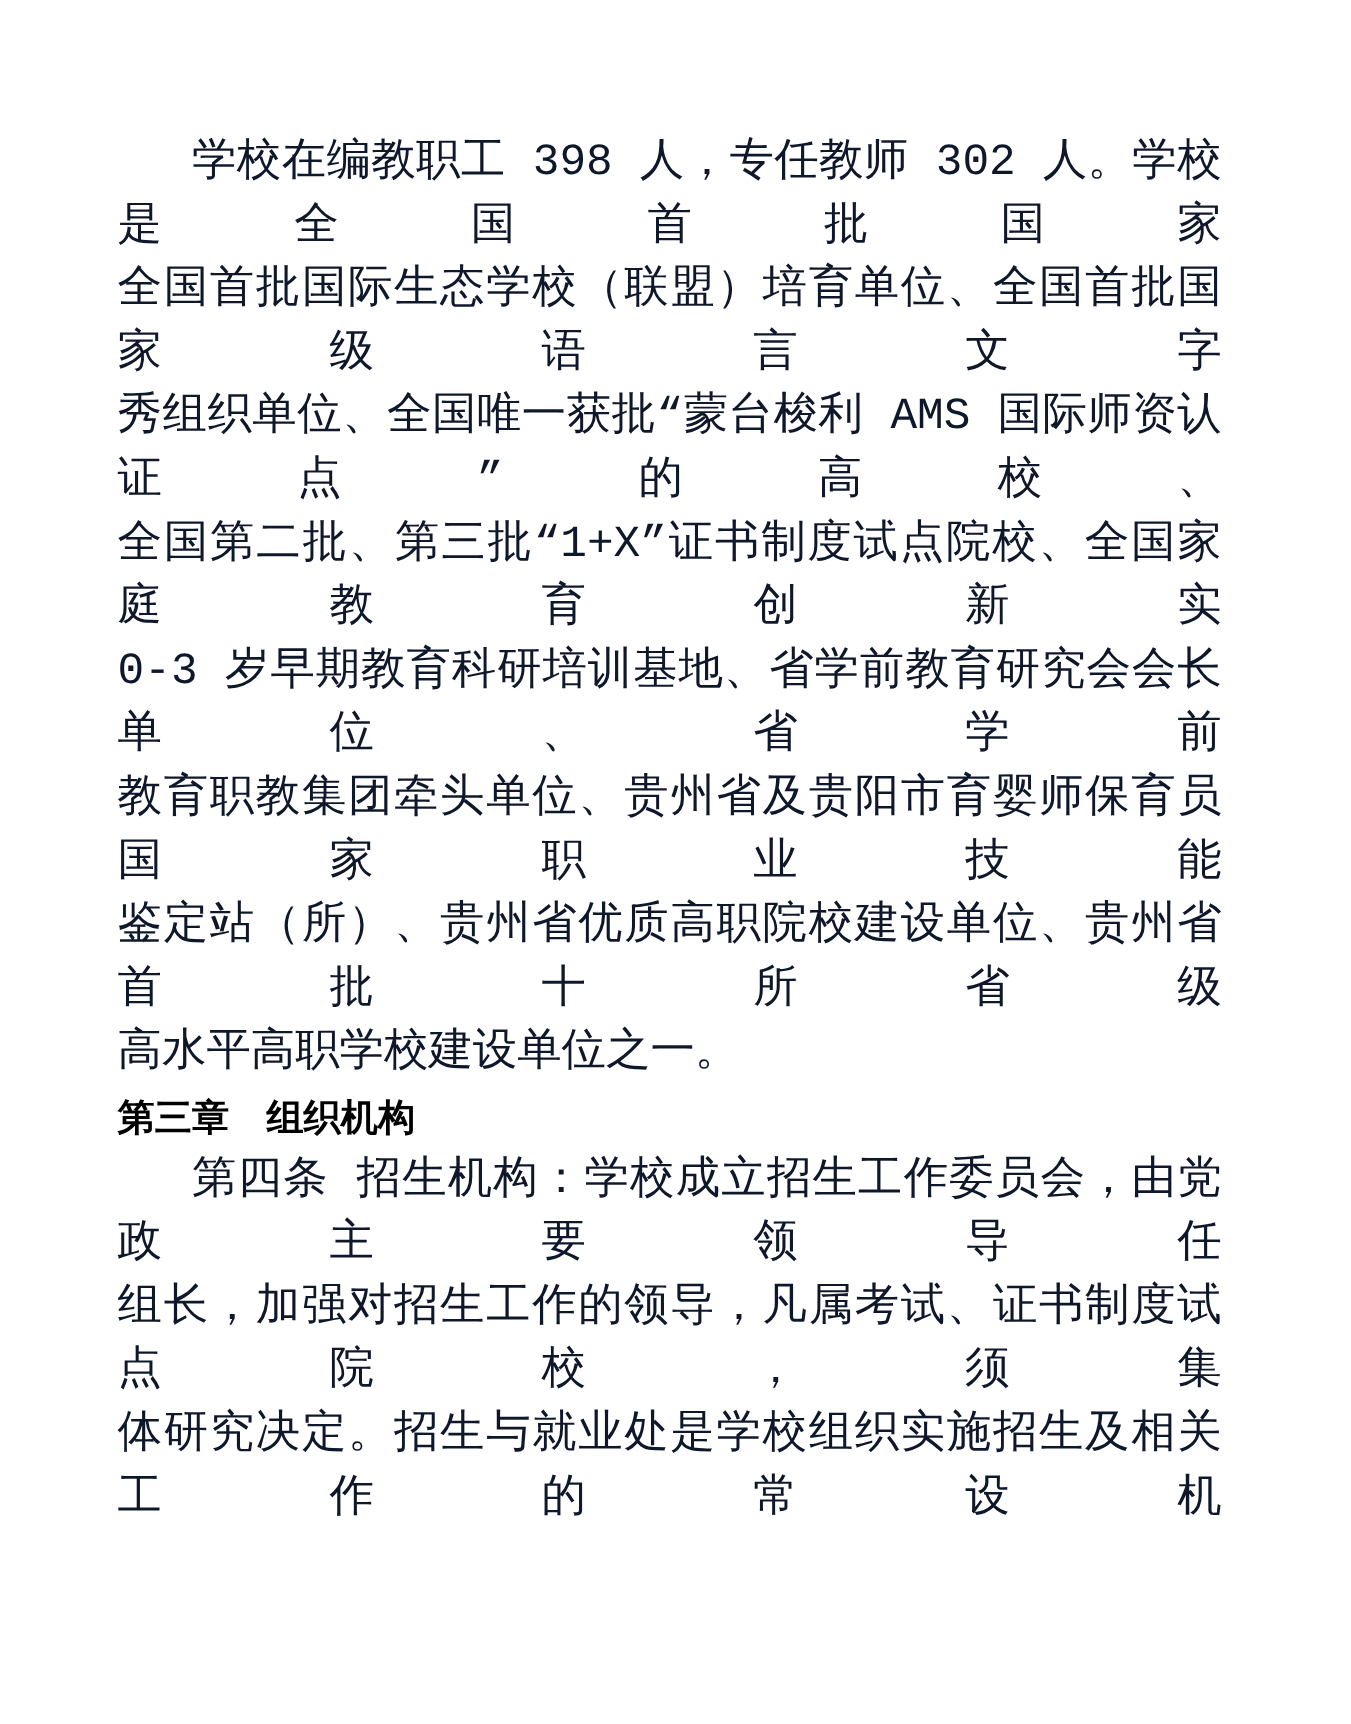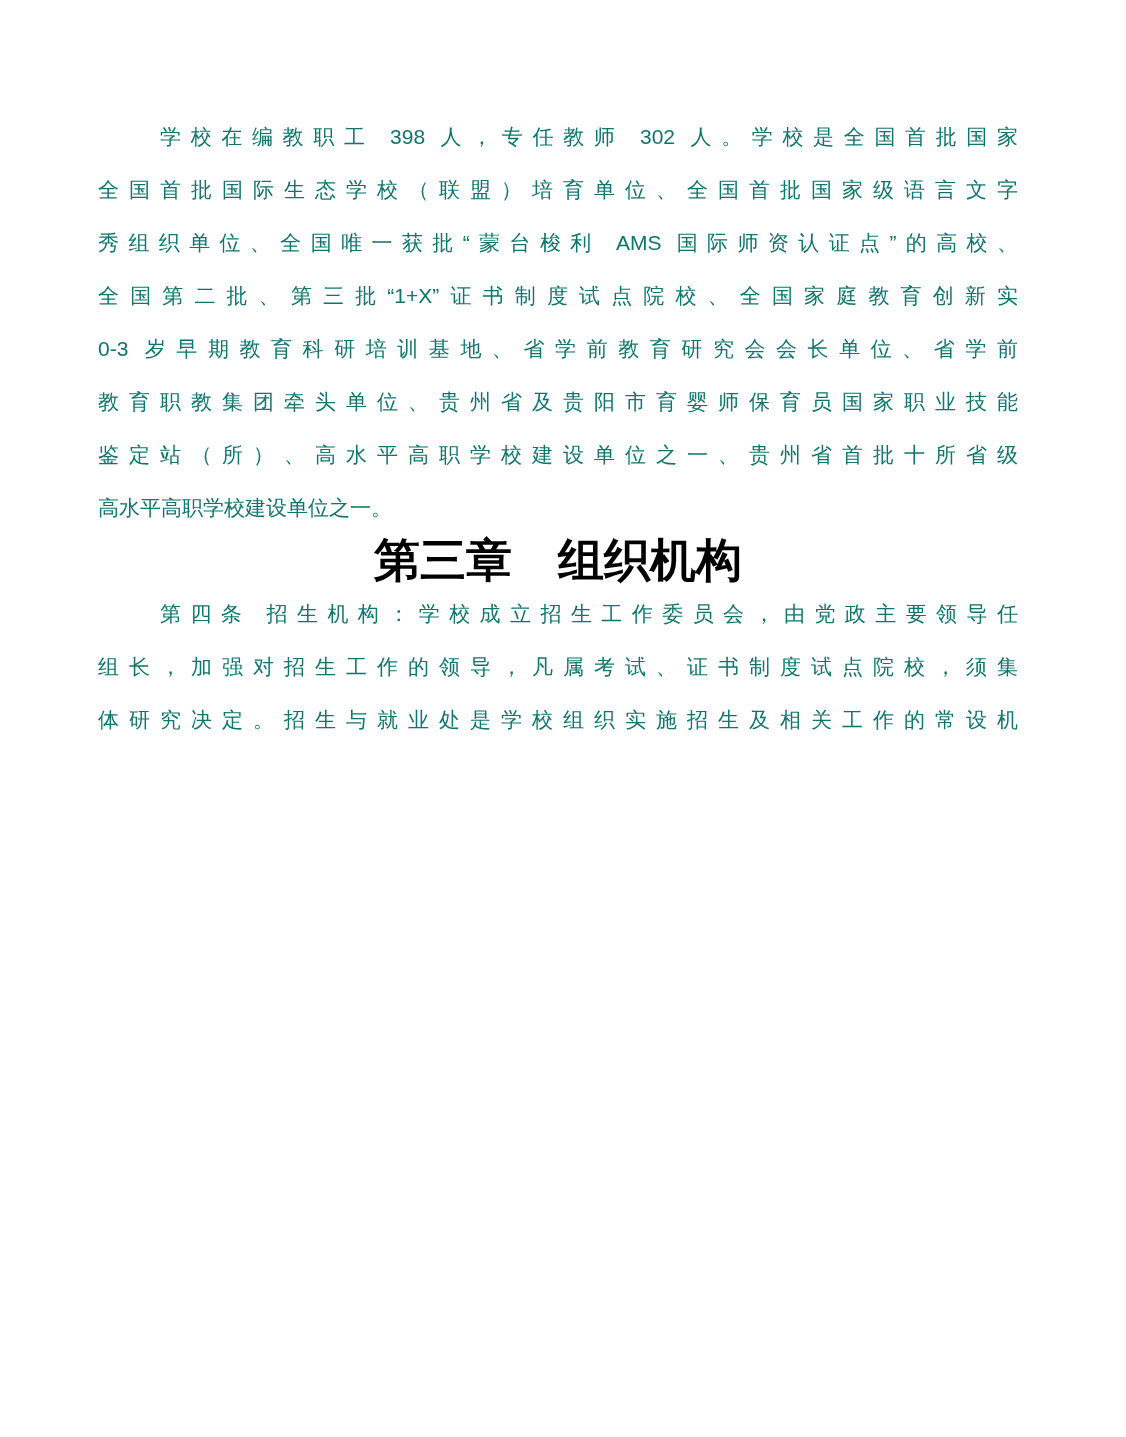--- a/index.html
+++ b/index.html
@@ -13,56 +13,55 @@
     height: 1437px;
     background: #ffffff;
     overflow: hidden;
     color: #000;
   }
   .content {
     padding: 110px 0 0 98px;
     width: 920px;
   }
   .line {
-    font-family: Liberation Sans, sans-serif;
-    font-size: 21px;
+    font-family: Liberation Mono, monospace;
+    font-size: 37px;
     line-height: 53px;
-    color: #0f766e;
+    color: #0f172a;
     white-space: normal;
   }
   .line.fill {
     text-align: justify;
     text-align-last: justify;
     text-justify: inter-character;
   }
   .line.indent {
     text-indent: 62px;
   }
   .chapter {
     font-family: "Liberation Sans", "DejaVu Sans", sans-serif;
     font-weight: bold;
-    font-size: 46px;
+    font-size: 31px;
     line-height: 53px;
-    text-align: center;
   }
 </style>
 </head>
 <body>
 
 <div class="page">
   <div class="content">
 
     <div id="doc">
         <div class="line indent fill">学校在编教职工 398 人，专任教师 302 人。学校是全国首批国家</div>
         <div class="line fill">全国首批国际生态学校（联盟）培育单位、全国首批国家级语言文字</div>
         <div class="line fill">秀组织单位、全国唯一获批“蒙台梭利 AMS 国际师资认证点”的高校、</div>
         <div class="line fill">全国第二批、第三批“1+X”证书制度试点院校、全国家庭教育创新实</div>
         <div class="line fill">0-3 岁早期教育科研培训基地、省学前教育研究会会长单位、省学前</div>
         <div class="line fill">教育职教集团牵头单位、贵州省及贵阳市育婴师保育员国家职业技能</div>
-        <div class="line fill">鉴定站（所）、高水平高职学校建设单位之一、贵州省首批十所省级</div>
+        <div class="line fill">鉴定站（所）、贵州省优质高职院校建设单位、贵州省首批十所省级</div>
         <div class="line">高水平高职学校建设单位之一。</div>
         <div class="chapter">第三章　组织机构</div>
         <div class="line indent fill">第四条 招生机构：学校成立招生工作委员会，由党政主要领导任</div>
         <div class="line fill">组长，加强对招生工作的领导，凡属考试、证书制度试点院校，须集</div>
         <div class="line fill">体研究决定。招生与就业处是学校组织实施招生及相关工作的常设机</div>
       </div>
 
   </div>
 </div>
 

